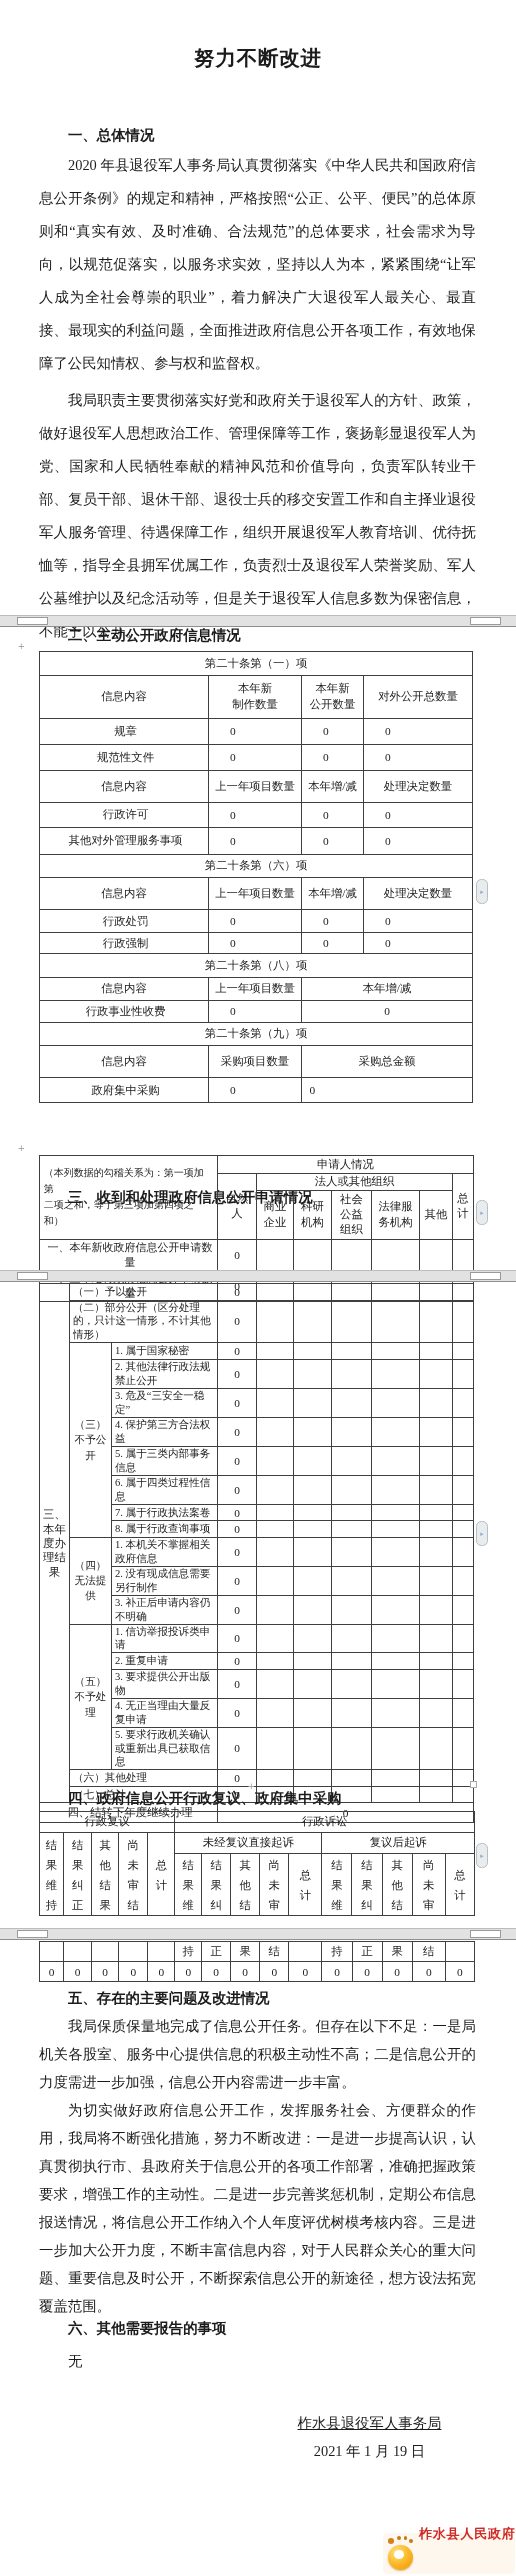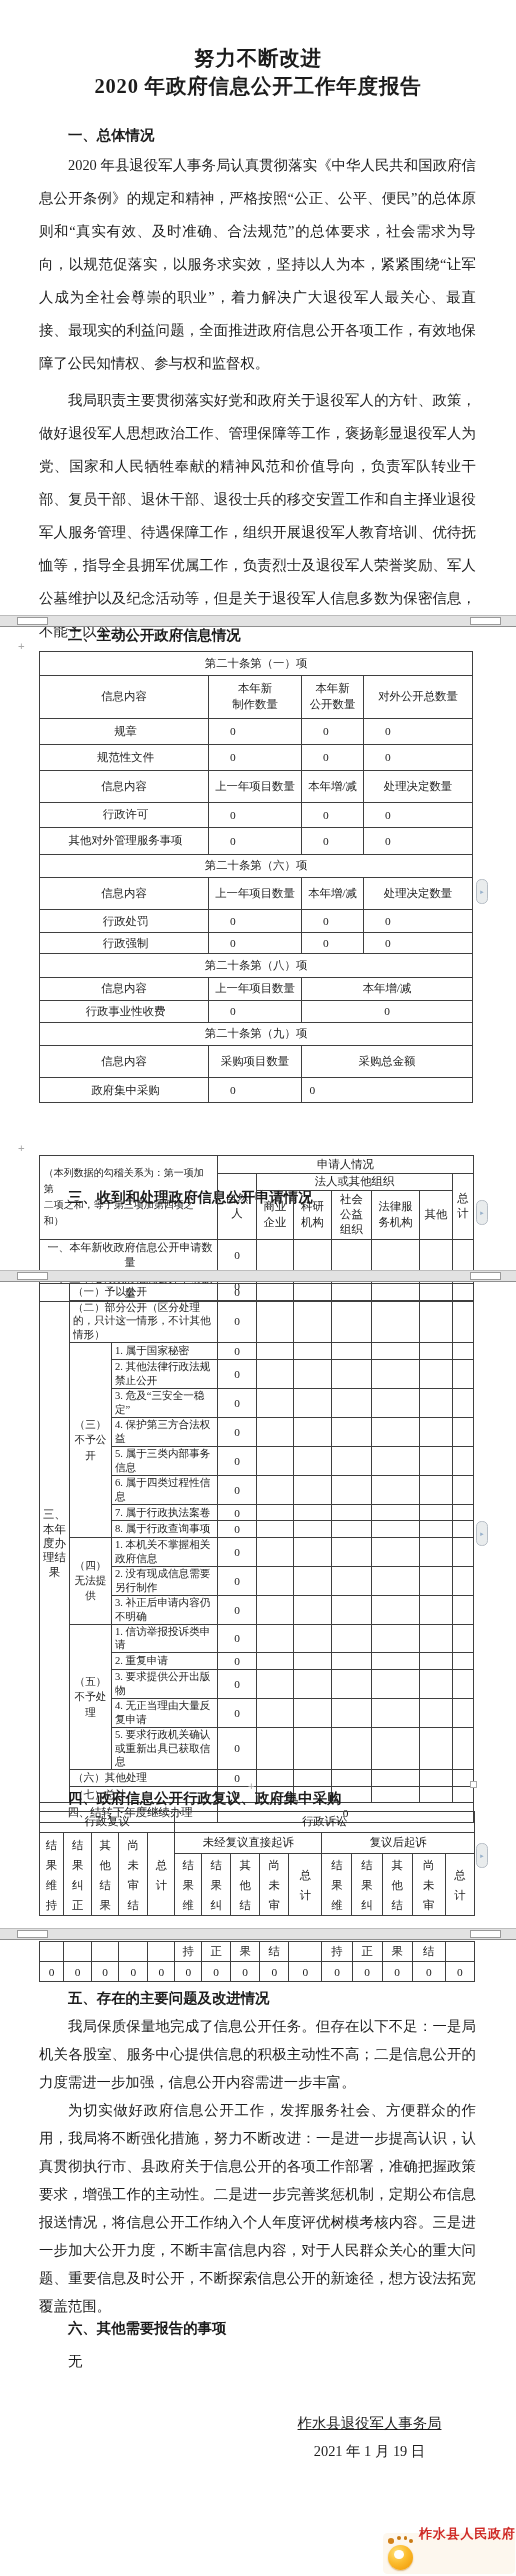--- a/index.html
+++ b/index.html
@@ -59,21 +59,20 @@
   .logo-gov{color:#cf2a26;font-weight:bold;font-size:13px;font-family:"Liberation Serif",serif;
             letter-spacing:0.8px;white-space:nowrap;}
   .logo-site{color:#1f7ac0;font-weight:bold;font-size:12px;
              font-family:"Liberation Sans","DejaVu Sans",sans-serif;letter-spacing:1.5px;margin-top:40px;}
 </style>
 </head>
 <body>
 
 <div class="abs doc-title">
   <div>努力不断改进</div>
-  <div>2020 年政府信息公开工作年度报告</div>
 </div>
 
 <div class="abs sec-h" style="top:126px;">一、总体情况</div>
 <div class="abs para lh43" style="top:149px;">2020 年县退役军人事务局认真贯彻落实《中华人民共和国政府信息公开条例》的规定和精神，严格按照“公正、公平、便民”的总体原则和“真实有效、及时准确、合法规范”的总体要求，社会需求为导向，以规范促落实，以服务求实效，坚持以人为本，紧紧围绕“让军人成为全社会尊崇的职业”，着力解决广大退役军人最关心、最直接、最现实的利益问题，全面推进政府信息公开各项工作，有效地保障了公民知情权、参与权和监督权。</div>
 <div class="abs para lh43" style="top:384px;">我局职责主要贯彻落实好党和政府关于退役军人的方针、政策，做好退役军人思想政治工作、管理保障等工作，褒扬彰显退役军人为党、国家和人民牺牲奉献的精神风范和价值导向，负责军队转业干部、复员干部、退休干部、退役士兵的移交安置工作和自主择业退役军人服务管理、待遇保障工作，组织开展退役军人教育培训、优待抚恤等，指导全县拥军优属工作，负责烈士及退役军人荣誉奖励、军人公墓维护以及纪念活动等，但是关于退役军人信息多数为保密信息，不能予以公开。</div>
 
 <div class="abs band" style="top:615px;">
   <span class="notch l"></span>
   <span class="notch r"></span>
 </div>

